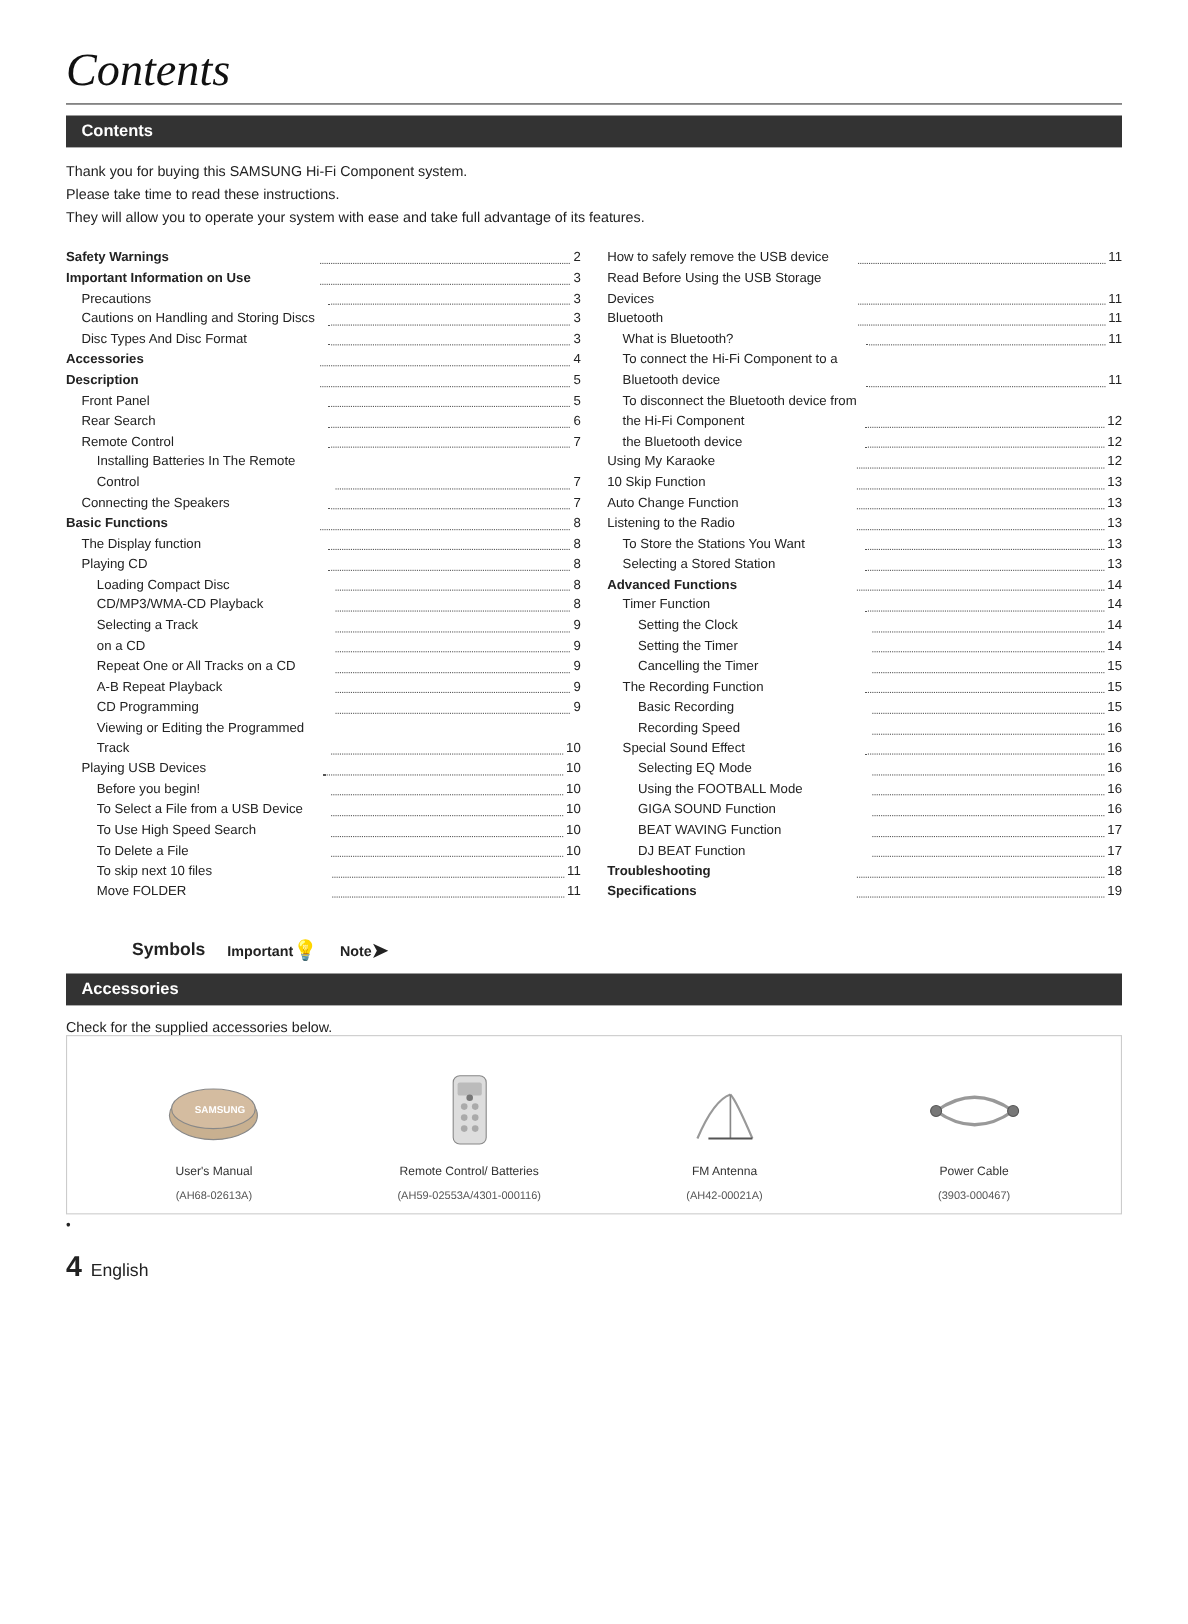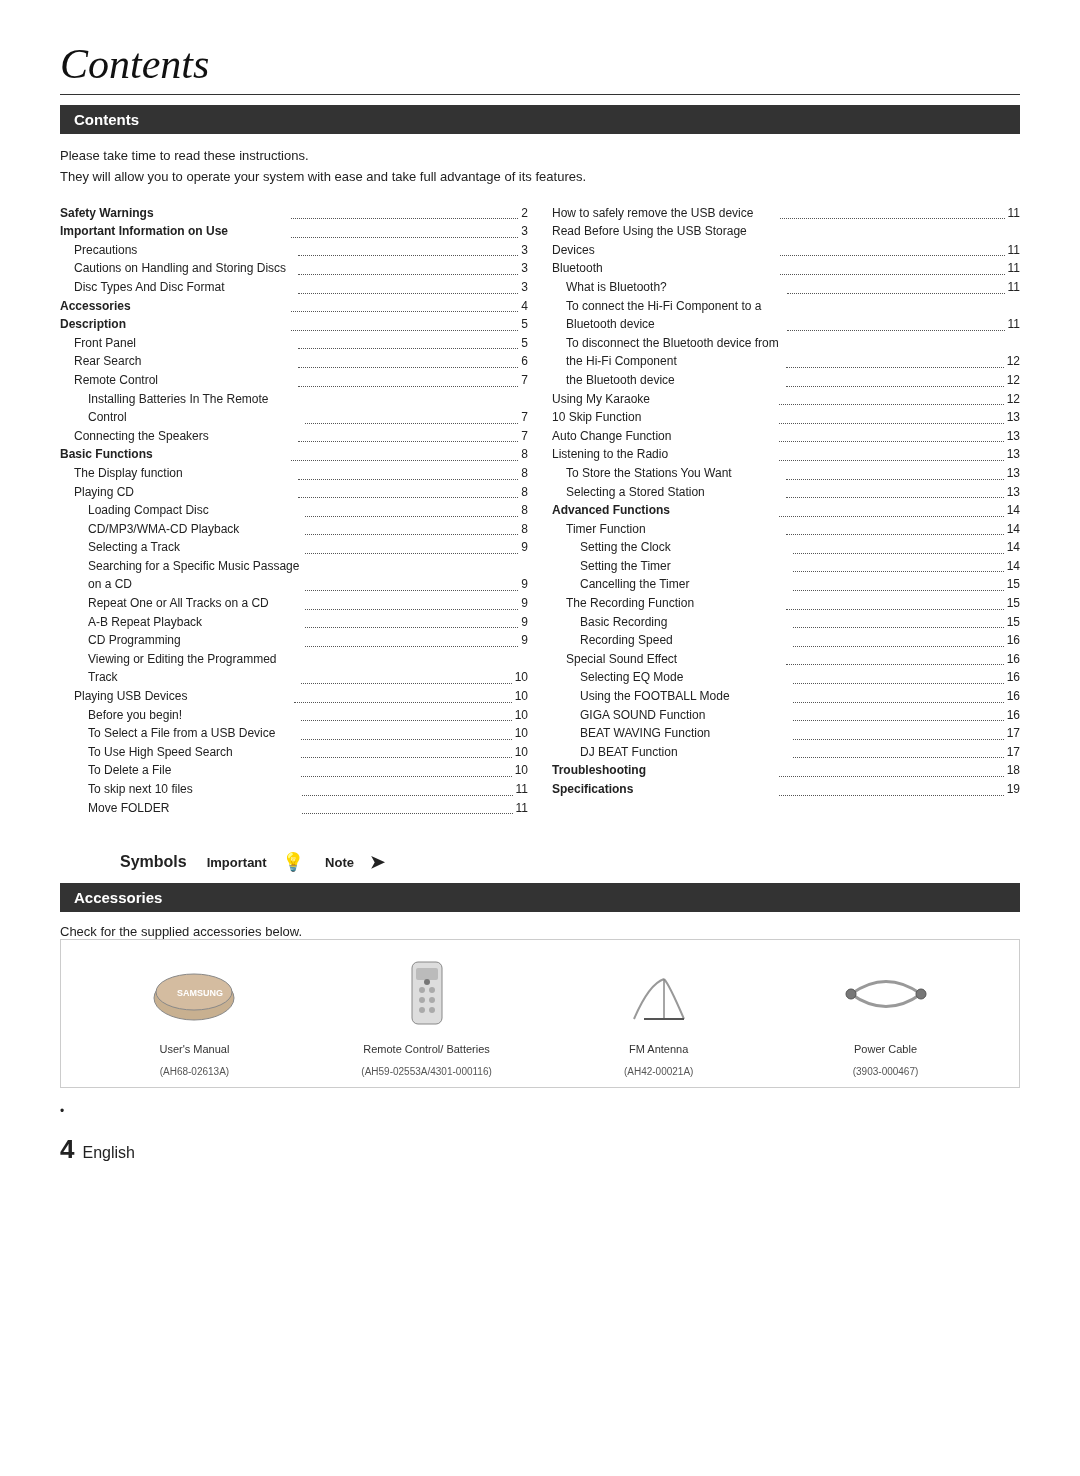--- a/index.html
+++ b/index.html
@@ -81,21 +81,21 @@
       gap: 20px;
       margin: 16px 0 10px 60px;
     }
     .symbols-title {
       font-size: 16px;
       font-weight: bold;
     }
     .symbol-item {
       display: flex;
       align-items: center;
-      gap: 16px;
+      gap: 0;
       font-size: 13px;
       font-weight: bold;
     }
     .symbol-icon {
       display: inline-flex;
       align-items: center;
       justify-content: center;
       font-size: 18px;
     }
     .accessories-section {
@@ -103,22 +103,21 @@
     }
     .accessories-check {
       font-size: 13px;
       margin-bottom: 0;
     }
     .accessories-grid {
       display: flex;
       justify-content: space-around;
       align-items: flex-end;
       border: 1px solid #ccc;
-      padding: 14px 20px 10px 20px;
-      margin-bottom: 14px;
+      padding: 28px 20px 10px 20px;
     }
     .accessory-item {
       display: flex;
       flex-direction: column;
       align-items: center;
       gap: 8px;
       text-align: center;
     }
     .accessory-img {
       width: 120px;
@@ -161,20 +160,21 @@
 <body>
 
 <h1 class="page-title">Contents</h1>
 <hr class="title-underline">
 
 <div class="section-header">
   <span>Contents</span>
 </div>
 
 <div class="intro-text">
+  <div>Thank you for buying this SAMSUNG Hi-Fi Component system.</div>
   <div>Please take time to read these instructions.</div>
   <div>They will allow you to operate your system with ease and take full advantage of its features.</div>
 </div>
 
 <div class="toc-container">
   <div class="toc-col" id="toc-left">
       <div class="toc-item">
         <span class="toc-label  toc-bold">Safety Warnings</span>
         <span class="toc-dots"></span>
         <span class="toc-page">2</span>
@@ -259,23 +259,20 @@
       </div>
       <div class="toc-item">
         <span class="toc-label toc-indent2 ">CD/MP3/WMA-CD Playback</span>
         <span class="toc-dots"></span>
         <span class="toc-page">8</span>
       </div>
       <div class="toc-item">
         <span class="toc-label toc-indent2 ">Selecting a Track</span>
         <span class="toc-dots"></span>
         <span class="toc-page">9</span>
-      </div>
-      <div class="toc-item">
-        <span class="toc-label toc-indent2 ">Searching for a Specific Music Passage</span>
       </div>
       <div class="toc-item">
         <span class="toc-label toc-indent2 ">on a CD</span>
         <span class="toc-dots"></span>
         <span class="toc-page">9</span>
       </div>
       <div class="toc-item">
         <span class="toc-label toc-indent2 ">Repeat One or All Tracks on a CD</span>
         <span class="toc-dots"></span>
         <span class="toc-page">9</span>

